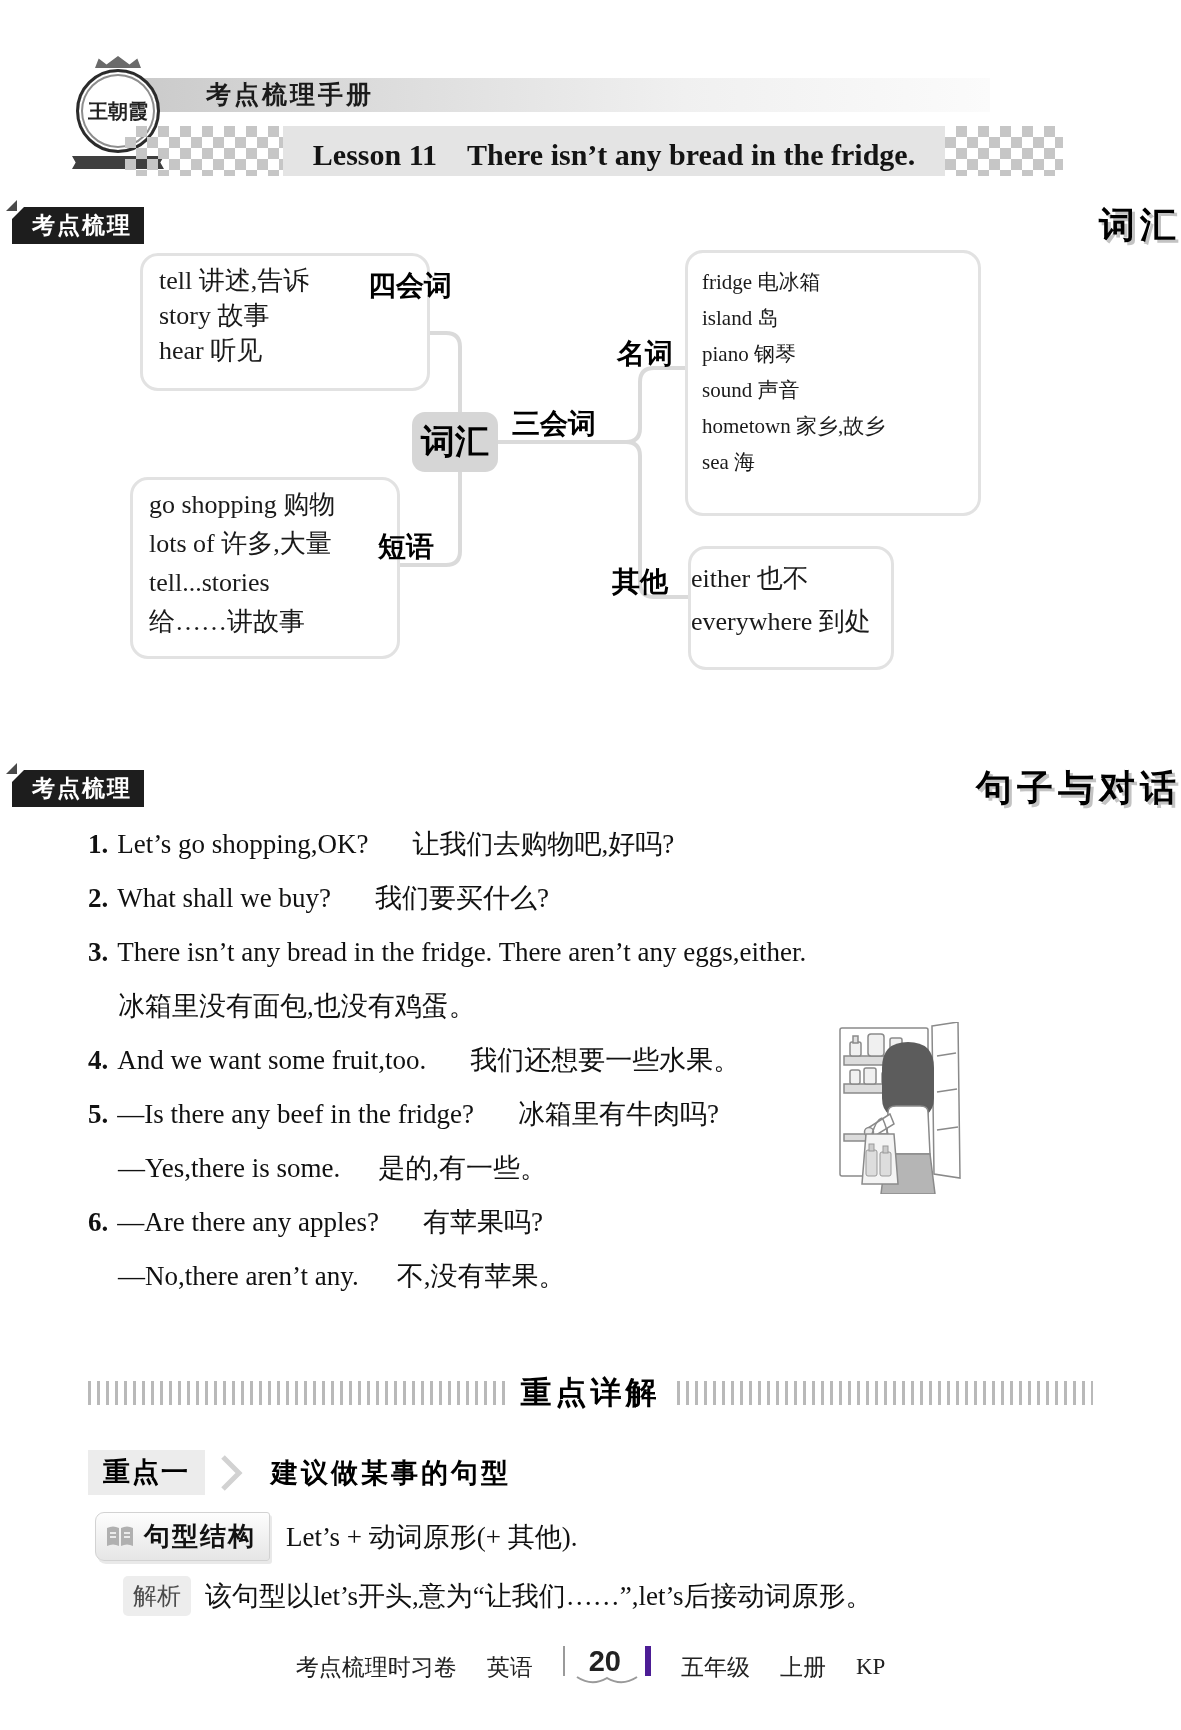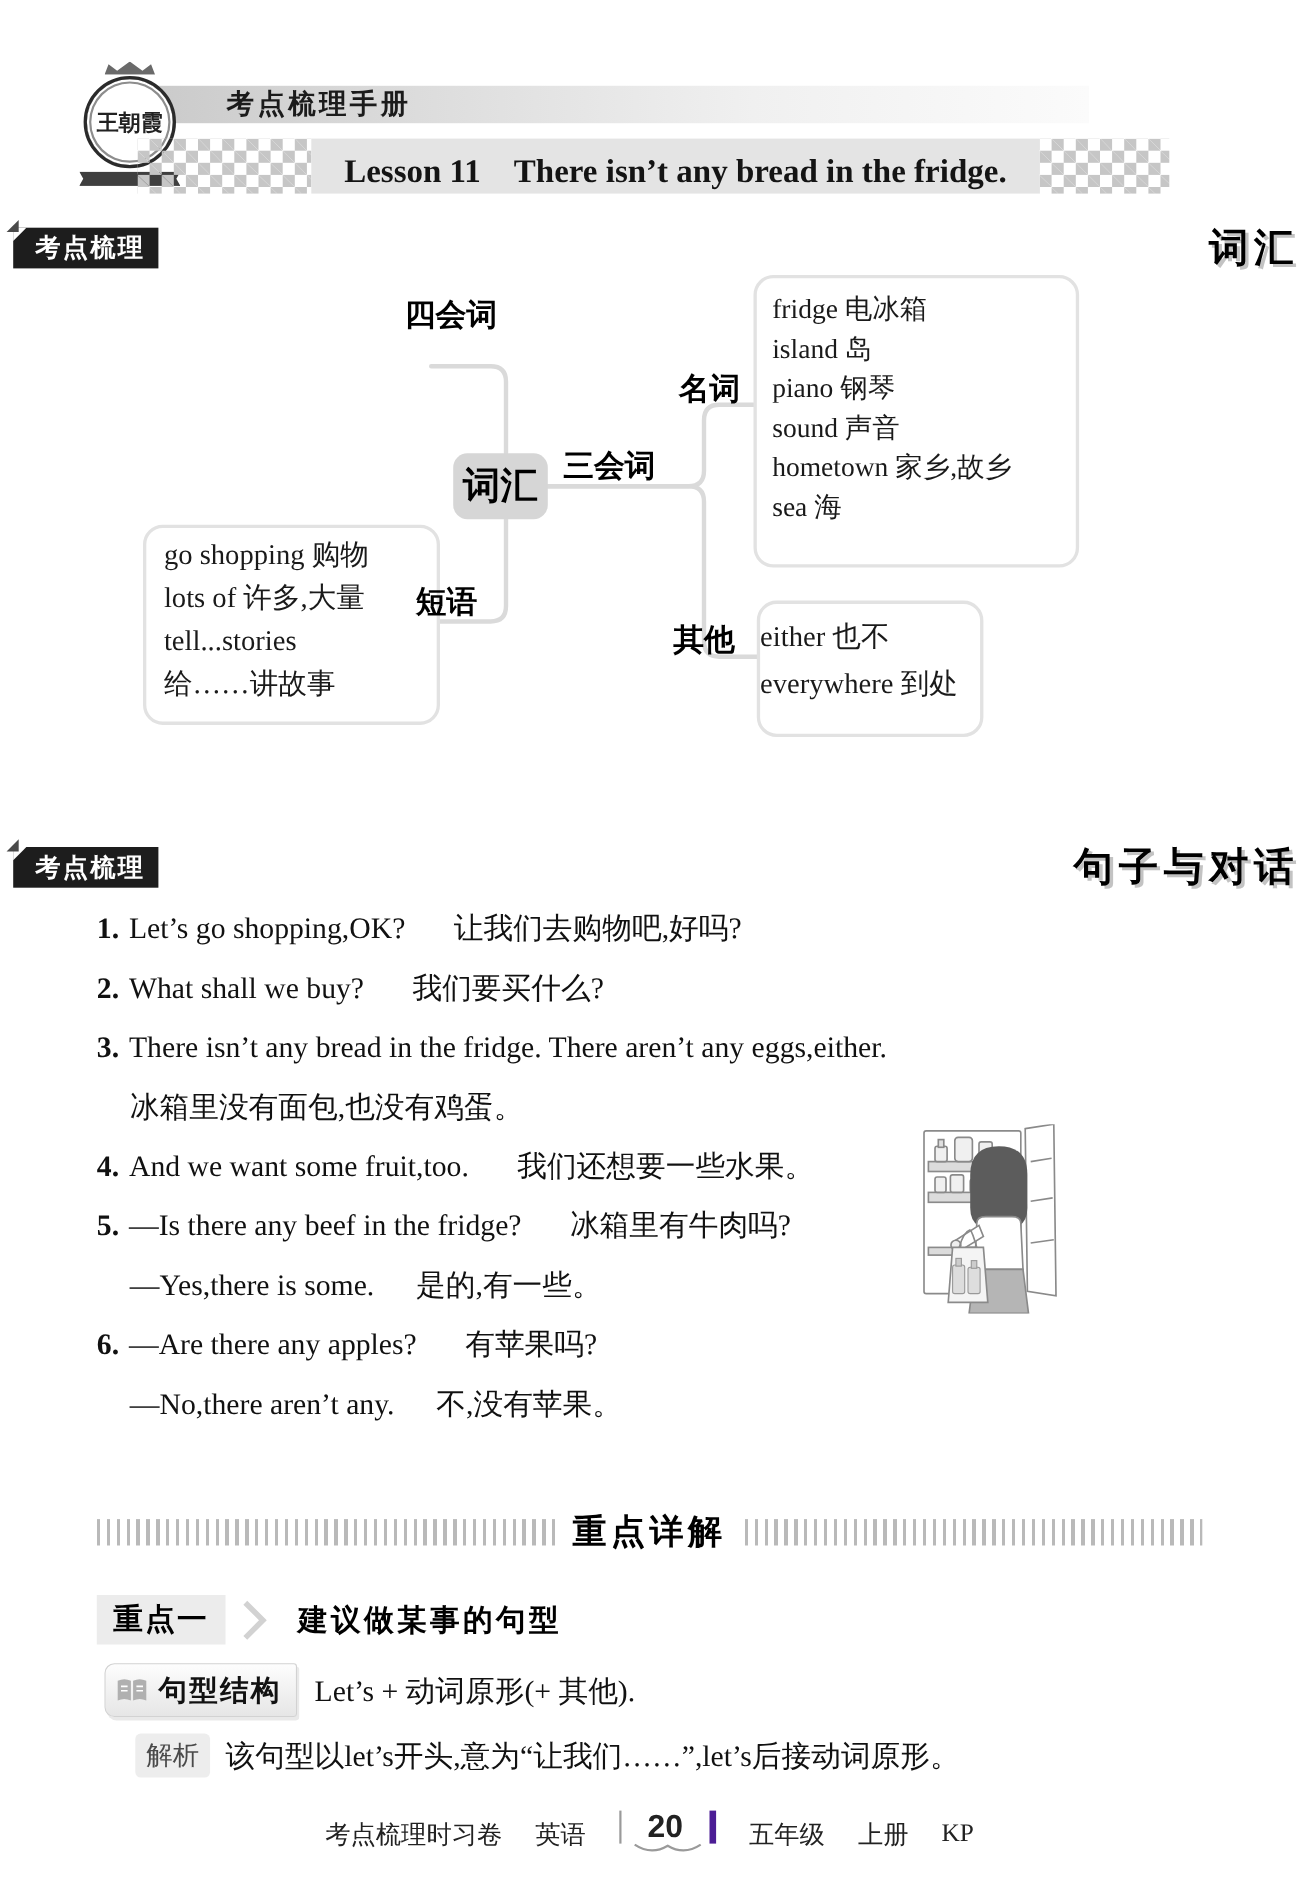--- a/index.html
+++ b/index.html
@@ -45,21 +45,21 @@
     text-shadow:3px 3px 0 #c3c3c3;letter-spacing:5px;}
 
   
   .map{position:absolute;left:100px;top:245px;width:980px;height:420px;}
   .map svg.lines{position:absolute;left:0;top:0;}
   .map-box{position:absolute;background:#fff;border:3px solid #e2e2e2;border-radius:18px;
     font-size:26px;color:#1a1a1a;}
   .map-box p{margin:0;white-space:nowrap;}
   .b-lt{left:40px;top:8px;width:252px;height:118px;padding:7px 16px;line-height:35px;}
   .b-lb{left:30px;top:232px;width:232px;height:166px;padding:5px 16px;line-height:39px;}
-  .b-rt{left:585px;top:5px;width:262px;height:238px;padding:11px 14px;line-height:36px;font-size:25px;}
+  .b-rt{left:585px;top:5px;width:262px;height:238px;padding:11px 14px;line-height:36px;font-size:21px;}
   .b-rb{left:588px;top:301px;width:200px;height:102px;padding:8px 0;line-height:43px;}
   .node{position:absolute;left:312px;top:167px;width:86px;height:60px;background:#d6d6d6;
     border-radius:13px;display:flex;align-items:center;justify-content:center;
     font:800 34px "Liberation Sans",sans-serif;color:#000;}
   .map-label{position:absolute;font-size:28px;font-weight:600;color:#000;white-space:nowrap;}
   .lab-four{left:268px;top:22px;} .lab-phrase{left:278px;top:283px;}
   .lab-three{left:412px;top:160px;} .lab-noun{left:517px;top:90px;} .lab-other{left:512px;top:318px;}
 
   
   .sents{position:absolute;left:88px;top:830px;width:860px;}
@@ -130,20 +130,25 @@
   <div class="map">
     <svg class="lines" width="980" height="420">
       <g fill="none" stroke="#dadada" stroke-width="4" stroke-linecap="round">
         <path d="M 292 88 H 346 Q 360 88 360 102 V 167"></path>
         <path d="M 360 227 V 306 Q 360 320 346 320 H 262"></path>
         <path d="M 398 197 H 526 Q 540 197 540 183 V 137 Q 540 123 554 123 H 585"></path>
         <path d="M 398 197 H 526 Q 540 197 540 211 V 338 Q 540 352 554 352 H 588"></path>
       </g>
     </svg>
 
+    <div class="map-box b-lt">
+      <p>tell 讲述,告诉</p>
+      <p>story 故事</p>
+      <p>hear 听见</p>
+    </div>
 
     <div class="map-box b-lb">
       <p>go shopping  购物</p>
       <p>lots of  许多,大量</p>
       <p>tell...stories</p>
       <p>给……讲故事</p>
     </div>
 
     <div class="map-box b-rt">
       <p>fridge 电冰箱</p>

